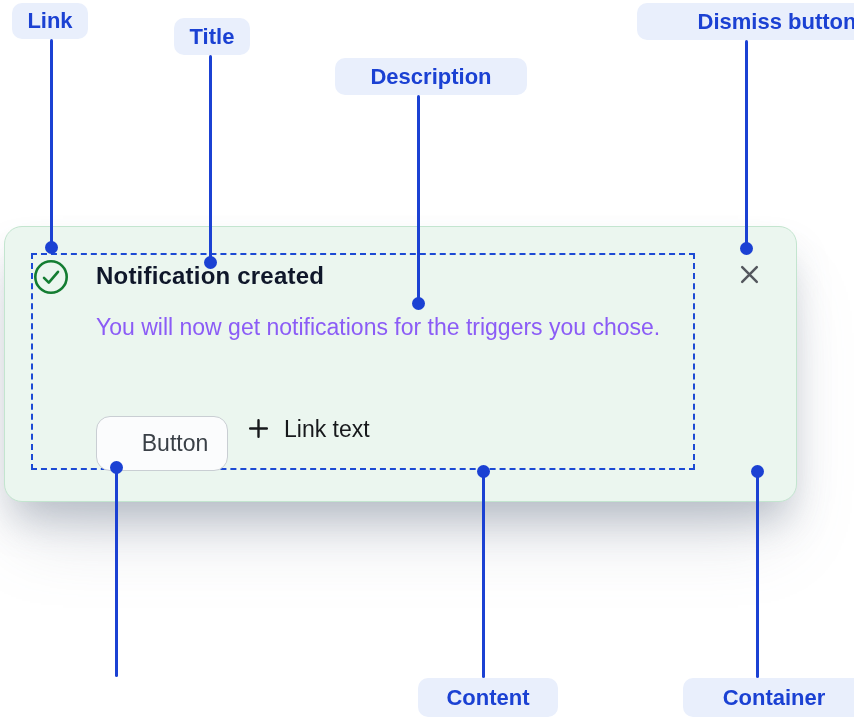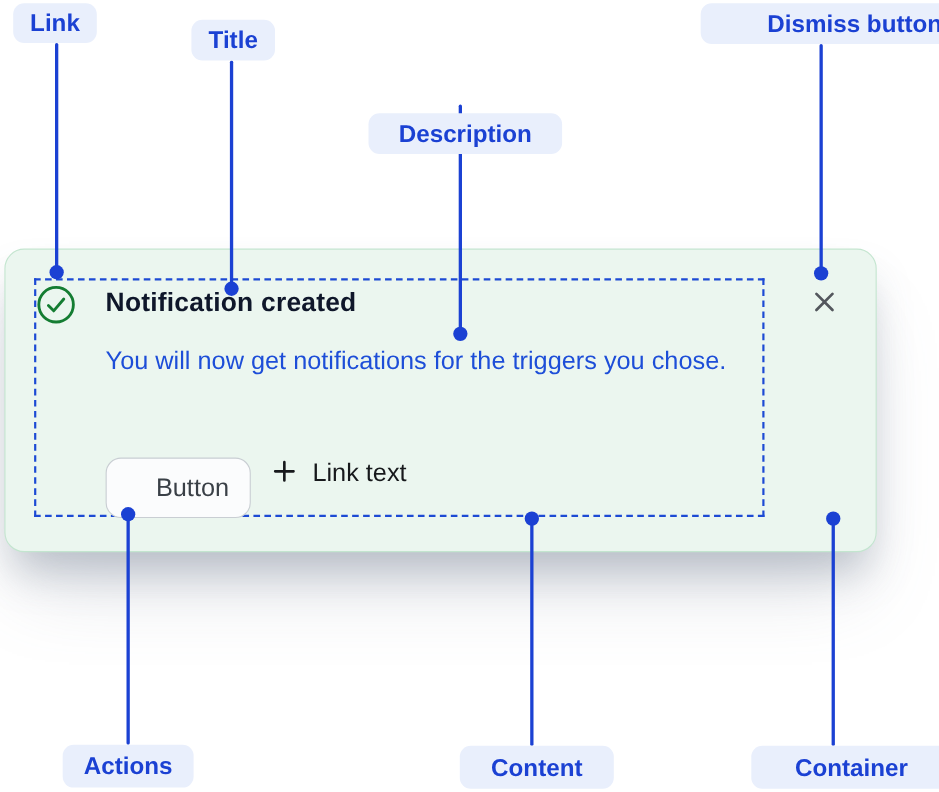--- a/index.html
+++ b/index.html
@@ -25,21 +25,21 @@
     z-index:2;
   }
   .success-icon { position:absolute; left:33px; top:259px; width:36px; height:36px; z-index:3; }
   .note-title {
     position:absolute; left:96px; top:262px;
     font-size:24px; font-weight:700; color:#0f172a; letter-spacing:.2px;
     z-index:3;
   }
   .note-desc {
     position:absolute; left:96px; top:308px; width:585px;
-    font-size:23px; color:#1d4ed8; line-height:38px;
+    font-size:23px; color:#8b5cf6; line-height:38px;
     z-index:3;
   }
   .action-button {
     position:absolute; left:96px; top:416px; width:132px; height:55px;
     background:#fbfcfd;
     border:1.5px solid #c9ced3; border-radius:14px;
     font-family:"Liberation Sans", sans-serif;
     font-size:23px; color:#3a4047;
     display:flex; align-items:center; justify-content:center;
     z-index:4; cursor:pointer;padding-left:32px;
@@ -61,21 +61,21 @@
   .pill {
     position:absolute;
     background:#e9effc; color:#1b41d3;
     border-radius:10px;
     font-size:22px; font-weight:700;
     display:flex; align-items:center; justify-content:center;
     z-index:7; white-space:nowrap;
   }
   #pill-icon        { left:12px;  top:3px;   width:76px;  height:36px; }
   #pill-title       { left:174px; top:18px;  width:76px;  height:37px; }
-  #pill-description { left:335px; top:58px;  width:176px; height:37px;margin-top:45px; }
+  #pill-description { left:335px; top:58px;  width:192px; height:37px; }
   #pill-dismiss     { left:637px; top:3px;   width:200px; height:37px;padding-left:40px; }
   #pill-actions     { left:57px;  top:677px; width:119px; height:39px; }
   #pill-content     { left:418px; top:678px; width:140px; height:39px; }
   #pill-container   { left:683px; top:678px; width:182px; height:39px; }
 
   
   .line { position:absolute; width:3px; background:#1b41d3; border-radius:2px; z-index:5; }
   #line-icon        { left:50px;  top:39px;  height:208px; }
   #line-title       { left:209px; top:55px;  height:207px; }
   #line-description { left:417px; top:95px;  height:208px; }
@@ -144,17 +144,16 @@
   <div class="dot" id="dot-description"></div>
   <div class="dot" id="dot-dismiss"></div>
   <div class="dot" id="dot-actions"></div>
   <div class="dot" id="dot-content"></div>
   <div class="dot" id="dot-container"></div>
 
   <div class="pill" id="pill-icon">Link</div>
   <div class="pill" id="pill-title">Title</div>
   <div class="pill" id="pill-description">Description</div>
   <div class="pill" id="pill-dismiss">Dismiss button</div>
-  <div class="pill" id="pill-actions">Actions</div>
   <div class="pill" id="pill-content">Content</div>
   <div class="pill" id="pill-container">Container</div>
 
 </div>
 
 </body></html>

